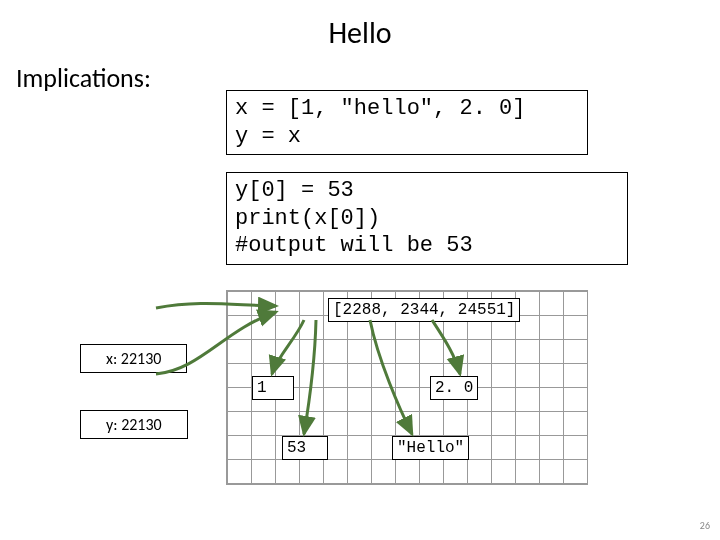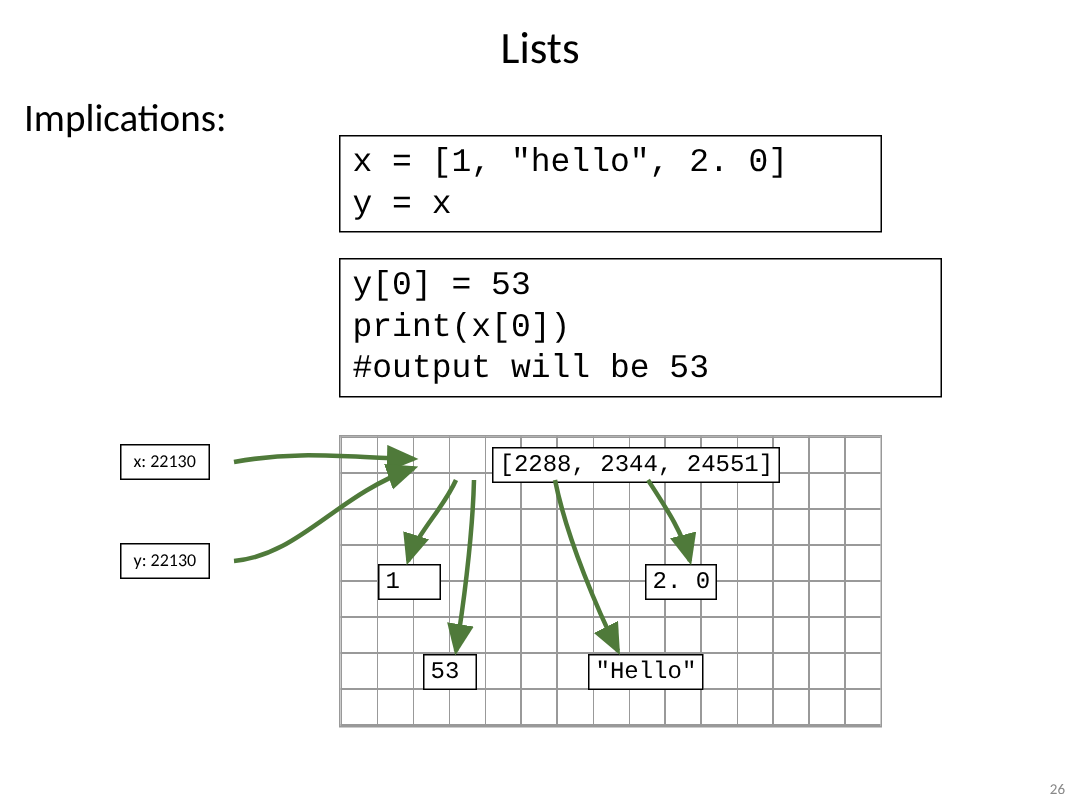--- a/index.html
+++ b/index.html
@@ -59,29 +59,30 @@
     background: #fff;
     border: 1px solid #000;
     font-family: "Courier New", monospace;
     font-size: 16px;
     padding: 2px 4px;
     white-space: nowrap;
   }
   .listcell { left: 280px; top: 298px; margin-left: 48px; }
   .cell1    { left: 252px; top: 376px; width: 42px; }
   .cell2    { left: 430px; top: 376px; }
-  .cell3    { left: 282px; top: 436px; width: 36px; }
+  .cell3    { left: 282px; top: 436px; width: 46px; }
   .cell4    { left: 392px; top: 436px; }
   .varbox {
     position: absolute;
     border: 1px solid #000;
     background: #fff;
-    font-size: 12px;
-    padding: 4px 8px;
+    font-size: 16px;
+    padding: 4px 25px;
     font-family: Calibri, Arial, sans-serif;
+    margin-top: 48px;
   }
   .varx { left: 80px; top: 296px; }
   .vary { left: 80px; top: 362px; }
   .pagenum {
     position: absolute;
     right: 10px;
     bottom: 8px;
     font-size: 10px;
     color: #888;
   }
@@ -89,21 +90,21 @@
     position: absolute;
     inset: 0;
     width: 720px;
     height: 540px;
     pointer-events: none;
   }
 </style>
 </head>
 <body>
 
-<div class="title">Lists</div>
+<div class="title">Hello</div>
 <div class="subheading">Implications:</div>
 
 <div class="codebox codebox1">x = [1, "hello", 2. 0]
 y = x</div>
 <div class="codebox codebox2">y[0] = 53
 print(x[0])
 #output will be 53</div>
 
 <div class="varbox varx">x: 22130</div>
 <div class="varbox vary">y: 22130</div>

